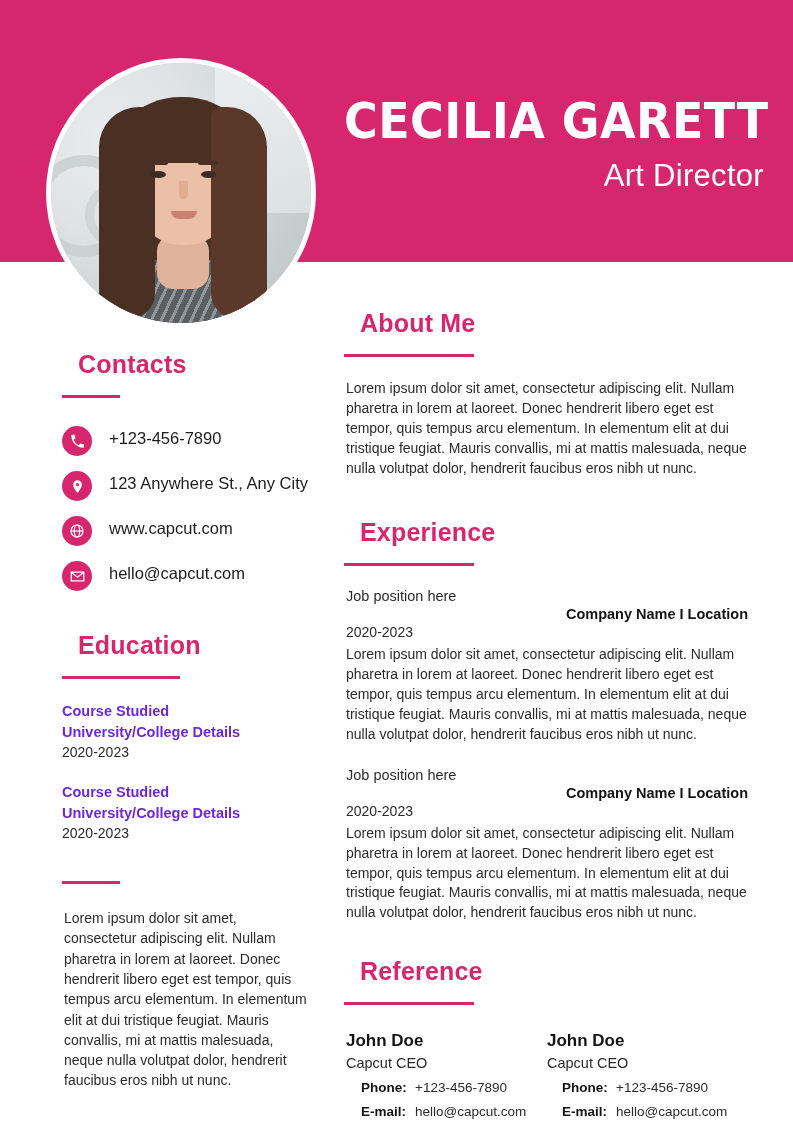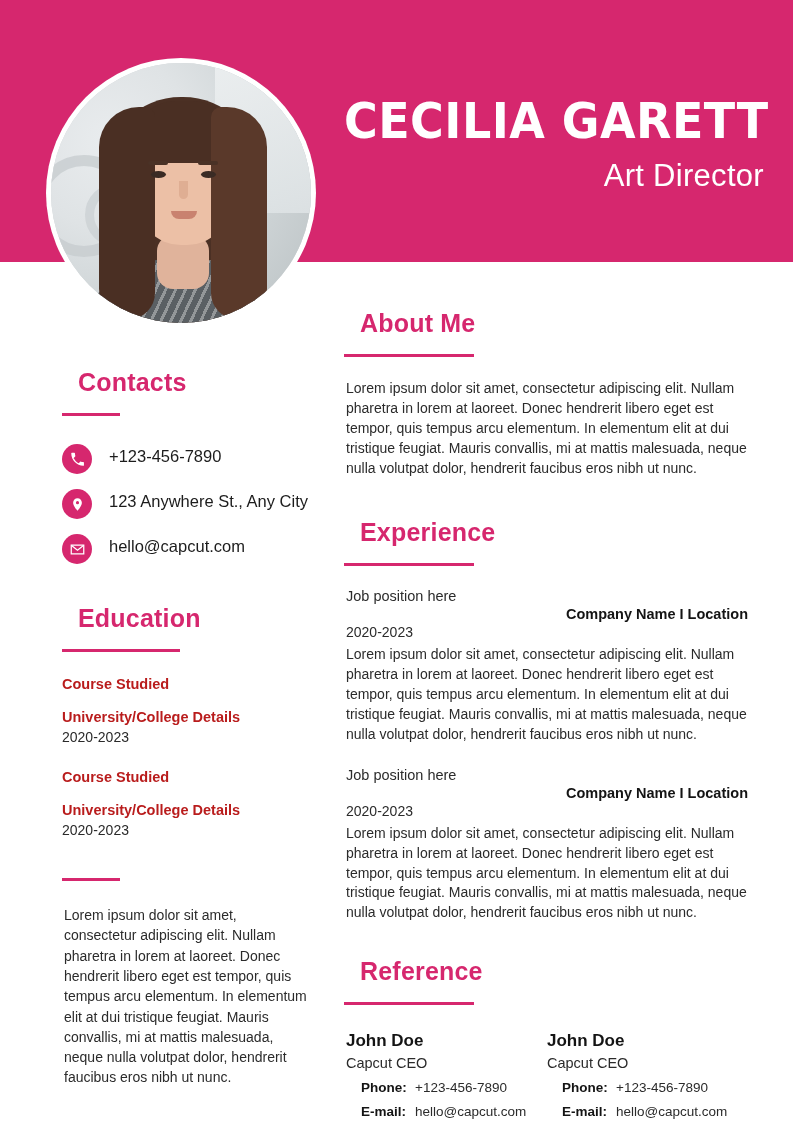--- a/index.html
+++ b/index.html
@@ -218,21 +218,21 @@
     width: 26px;
     height: 8px;
     background: #c9826f;
     border-radius: 0 0 13px 13px;
   }
 
   
   .left-col {
     position: absolute;
     left: 62px;
-    top: 352px;
+    top: 334px;
     width: 250px;
   }
   .section-title {
     font-size: 25px;
     font-weight: bold;
     color: #d6276e;
     letter-spacing: 0.2px;
     margin: 16px;
   }
   .title-rule {
@@ -271,23 +271,22 @@
     font-size: 16.5px;
     color: #1c1c1c;
     line-height: 1.3;
   }
 
   .left-block { margin-top: 40px; }
   .edu-entry { margin-top: 22px; }
   .edu-line1, .edu-line2 {
     font-size: 14.5px;
     font-weight: bold;
-    color: #b91c1c;
+    color: #6d28d9;
     line-height: 1.45;
-    margin-top: 12px;
   }
   .edu-dates {
     font-size: 14px;
     color: #2a2a2a;
     margin-top: 1px;
   }
   .skills-text {
     margin-top: 24px;
     font-size: 14px;
     line-height: 1.45;
@@ -416,20 +415,30 @@
 
       <div class="contact-row">
         <span class="c-icon">
           <svg width="15" height="15" viewBox="0 0 24 24" fill="#ffffff">
             <path d="M12 2C8.1 2 5 5.1 5 9c0 5.2 7 13 7 13s7-7.8 7-13c0-3.9-3.1-7-7-7zm0 9.5A2.5 2.5 0 1 1 12 6.5a2.5 2.5 0 0 1 0 5z"></path>
           </svg>
         </span>
         <span class="c-text">123 Anywhere St., Any City</span>
       </div>
 
+      <div class="contact-row">
+        <span class="c-icon">
+          <svg width="16" height="16" viewBox="0 0 24 24" fill="none" stroke="#ffffff" stroke-width="1.8">
+            <circle cx="12" cy="12" r="9"></circle>
+            <ellipse cx="12" cy="12" rx="4" ry="9"></ellipse>
+            <line x1="3" y1="12" x2="21" y2="12"></line>
+          </svg>
+        </span>
+        <span class="c-text">www.capcut.com</span>
+      </div>
 
       <div class="contact-row">
         <span class="c-icon">
           <svg width="15" height="15" viewBox="0 0 24 24" fill="#ffffff">
             <path d="M2 5h20v14H2z" fill="none" stroke="#ffffff" stroke-width="2"></path>
             <path d="M3 6l9 7 9-7" fill="none" stroke="#ffffff" stroke-width="2"></path>
           </svg>
         </span>
         <span class="c-text">hello@capcut.com</span>
       </div>

